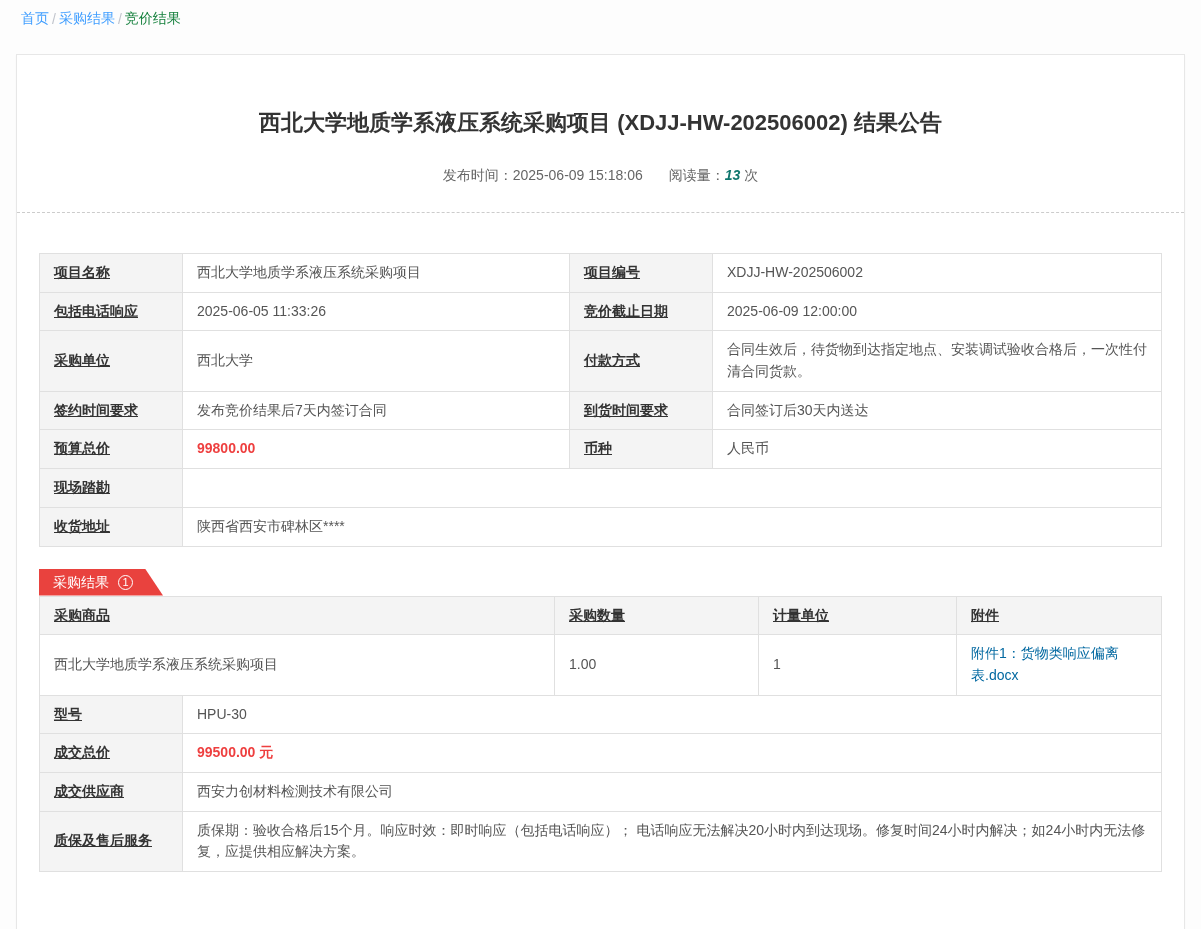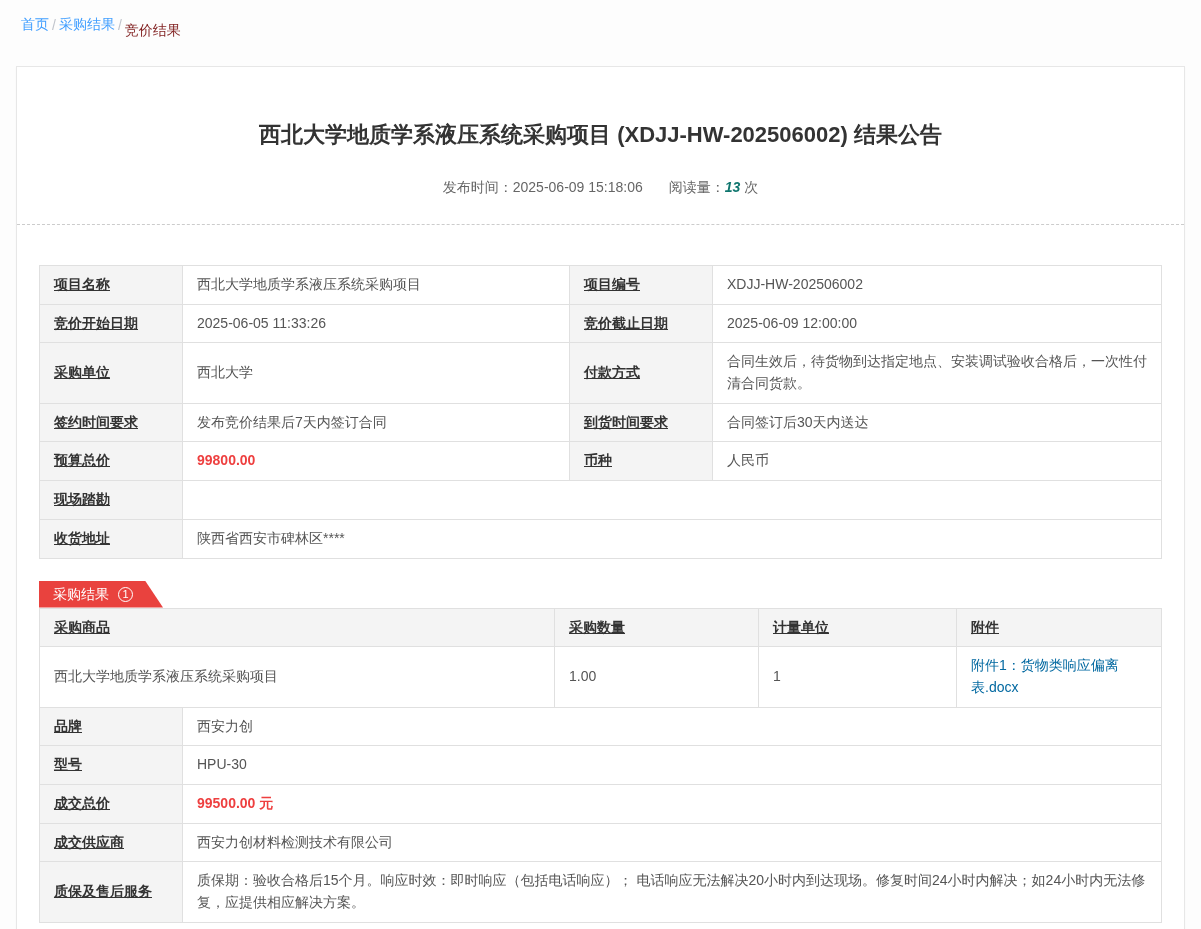--- a/index.html
+++ b/index.html
@@ -10,21 +10,21 @@
     color:#333;
   }
   
   .breadcrumb {
     padding:10px 0 8px 21px;
     font-size:14px; color:#999;
     display:flex; align-items:center; gap:3px;
   }
   .breadcrumb .bc-link { color:#409eff; text-decoration:none; cursor:pointer; }
   .breadcrumb .bc-sep { color:#c0c4cc; }
-  .breadcrumb .bc-current { color:#7f1d1d;margin-top:12px; }
+  .breadcrumb .bc-current { color:#15803d; }
   
   .card {
     margin:18px 16px; height:889px;
     background:#fff; border:1px solid #e7e7e7;
     box-shadow:0 1px 2px rgba(0,0,0,0.03);
   }
   .page-title {
     margin-top:53px; text-align:center;
     font-size:22px; font-weight:bold; color:#333;
   }
@@ -108,21 +108,21 @@
           <col>
         </colgroup>
       <tbody>
           <tr>
         <th>项目名称</th>
         <td>西北大学地质学系液压系统采购项目</td>
         <th>项目编号</th>
         <td>XDJJ-HW-202506002</td>
       </tr>
       <tr>
-        <th>竞价开始日期</th>
+        <th>包括电话响应</th>
         <td>2025-06-05 11:33:26</td>
         <th>竞价截止日期</th>
         <td>2025-06-09 12:00:00</td>
       </tr>
       <tr>
         <th>采购单位</th>
         <td>西北大学</td>
         <th>付款方式</th>
         <td>合同生效后，待货物到达指定地点、安装调试验收合格后，一次性付清合同货款。</td>
       </tr>
@@ -169,24 +169,20 @@
         <th>计量单位</th>
         <th>附件</th>
       </tr>
       <tr>
         <td colspan="2">西北大学地质学系液压系统采购项目</td>
         <td>1.00</td>
         <td>1</td>
         <td><a class="attachment-link">附件1：货物类响应偏离表.docx</a></td>
       </tr>
       <tr>
-        <th>品牌</th>
-        <td colspan="4">西安力创</td>
-      </tr>
-      <tr>
         <th>型号</th>
         <td colspan="4">HPU-30</td>
       </tr>
       <tr>
         <th>成交总价</th>
         <td colspan="4" class="red-value">99500.00 元</td>
       </tr>
       <tr>
         <th>成交供应商</th>
         <td colspan="4">西安力创材料检测技术有限公司</td>

